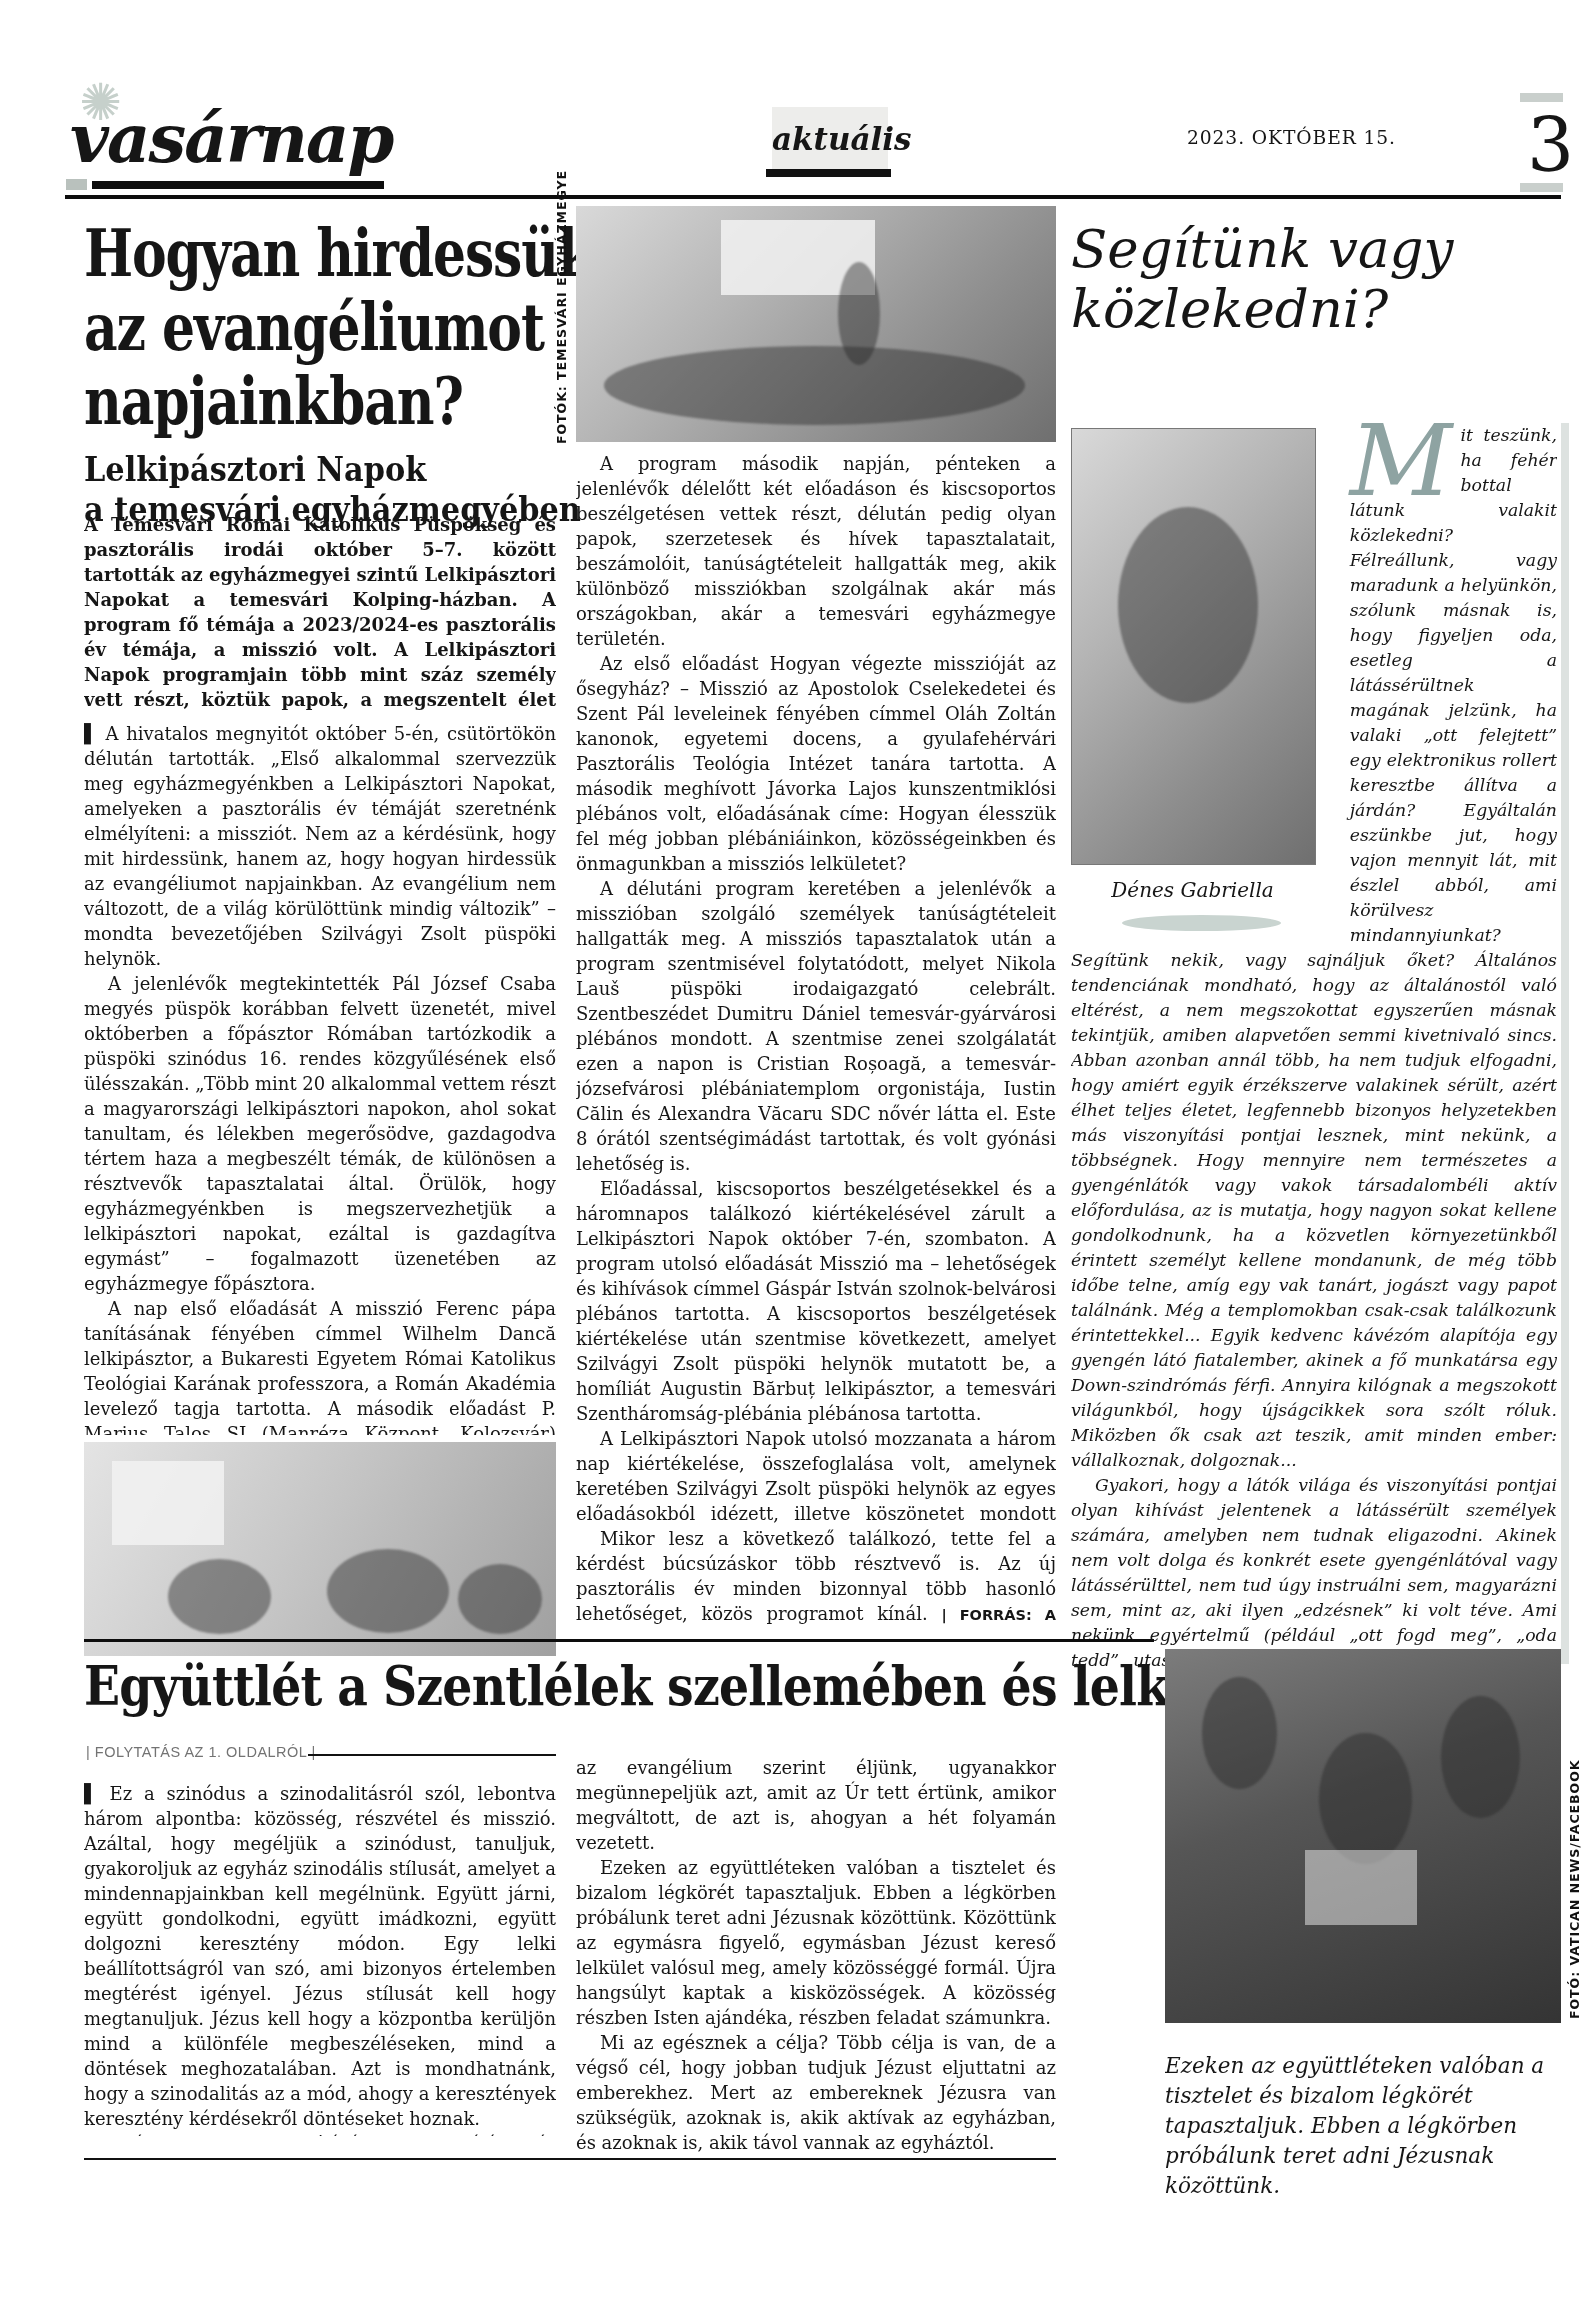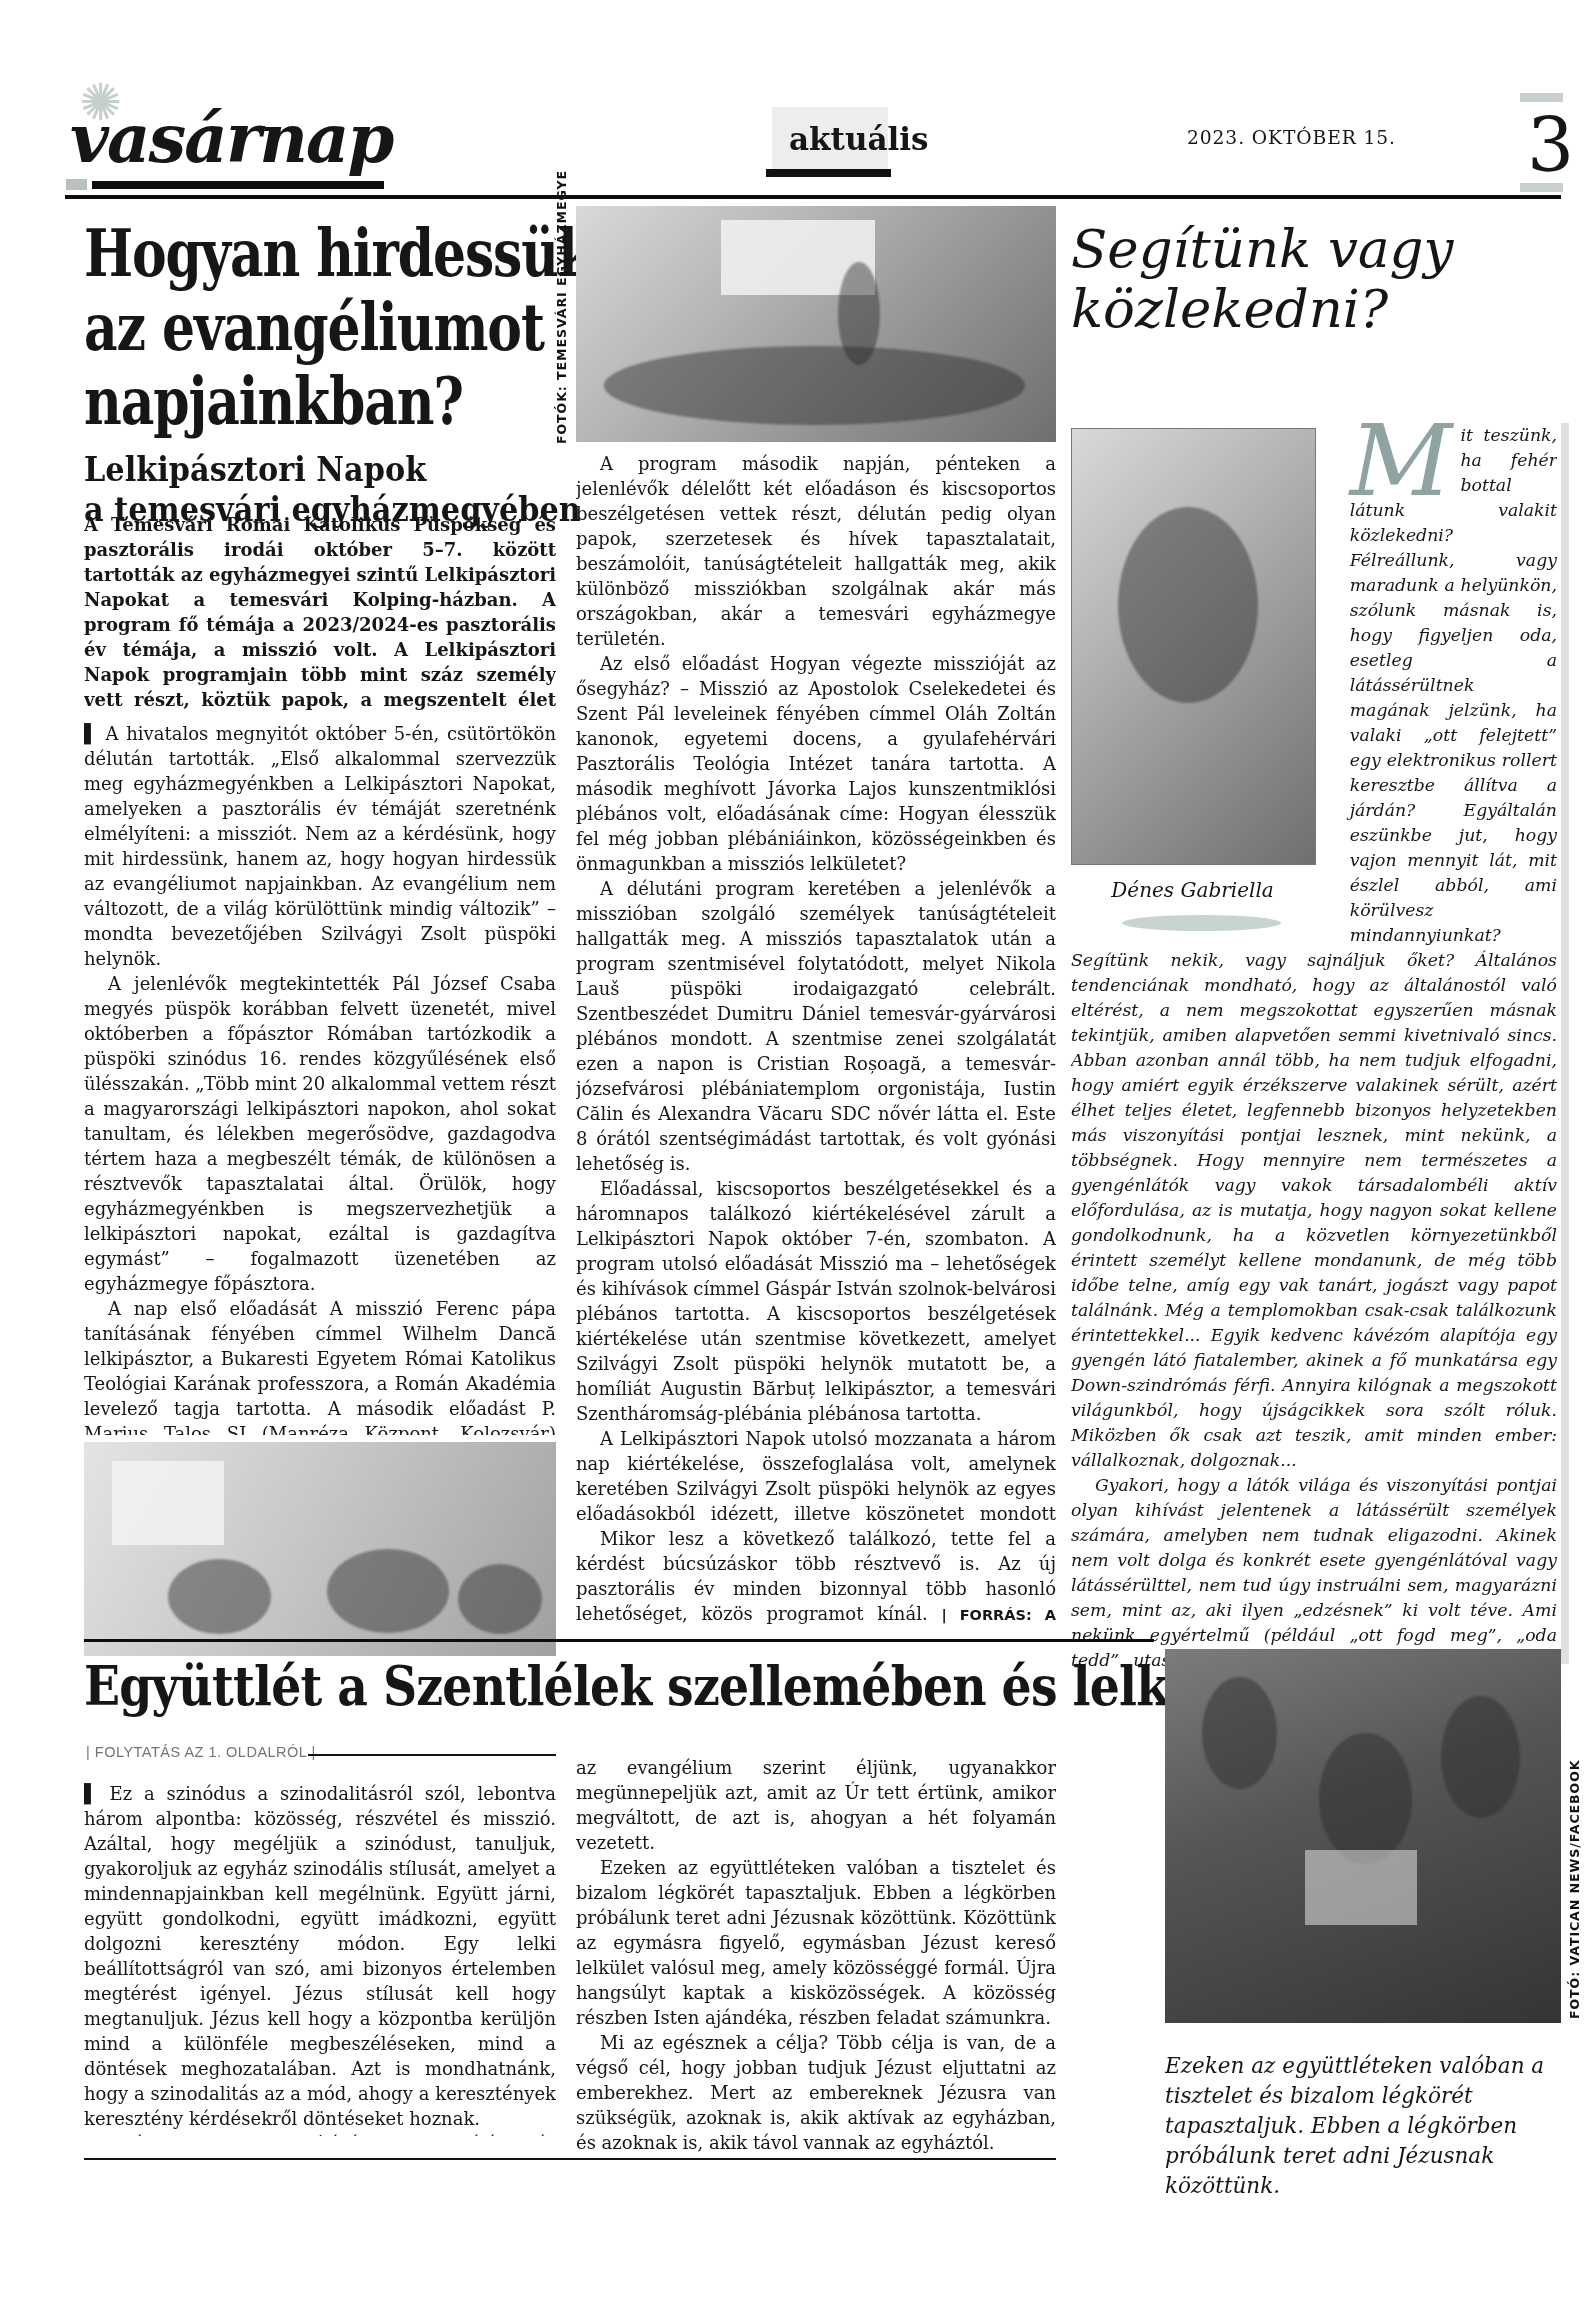--- a/index.html
+++ b/index.html
@@ -5,21 +5,21 @@
   html,body{margin:0;padding:0;background:#ffffff;}
   .page{position:relative;width:1595px;height:2319px;background:#fff;overflow:hidden;
         font-family:"DejaVu Serif", serif;color:#161616;}
   .abs{position:absolute;}
   
   .brand{font-style:italic;font-weight:bold;font-size:67px;letter-spacing:-1.9px;line-height:1;}
   .brand-underline{background:#0d0d0d;height:8.4px;}
   .brand-underline-gray{background:#b9c1bd;height:11.2px;}
   .logo-spark{color:#c6d0cb;font-size:51px;line-height:1;}
   .section-box{background:#ededeb;text-align:center;}
-  .section-label{font-weight:bold;font-size:31px;line-height:65px;margin-left:17px;}
+  .section-label{font-style:italic;font-weight:bold;font-size:31px;line-height:65px;}
   .section-underline{background:#111;height:8px;}
   .page-date{font-size:18.7px;letter-spacing:0.9px;font-variant:small-caps;}
   .page-num{font-size:74px;line-height:1;font-weight:400;}
   .gray-bar{background:#c9cfcc;height:9.3px;width:43px;}
   .header-rule{background:#0d0d0d;height:3.7px;}
   
   .photo{background:linear-gradient(135deg,#d9d9d9 0%,#b5b5b5 35%,#8e8e8e 70%,#6f6f6f 100%);}
   .photo-dark{background:linear-gradient(160deg,#7c7c7c 0%,#565656 40%,#343434 100%);}
   .photo-light{background:linear-gradient(120deg,#e4e4e4 0%,#c7c7c7 45%,#a0a0a0 100%);}
   .photo-inner-screen{position:absolute;background:#f2f2f2;opacity:.85;}

